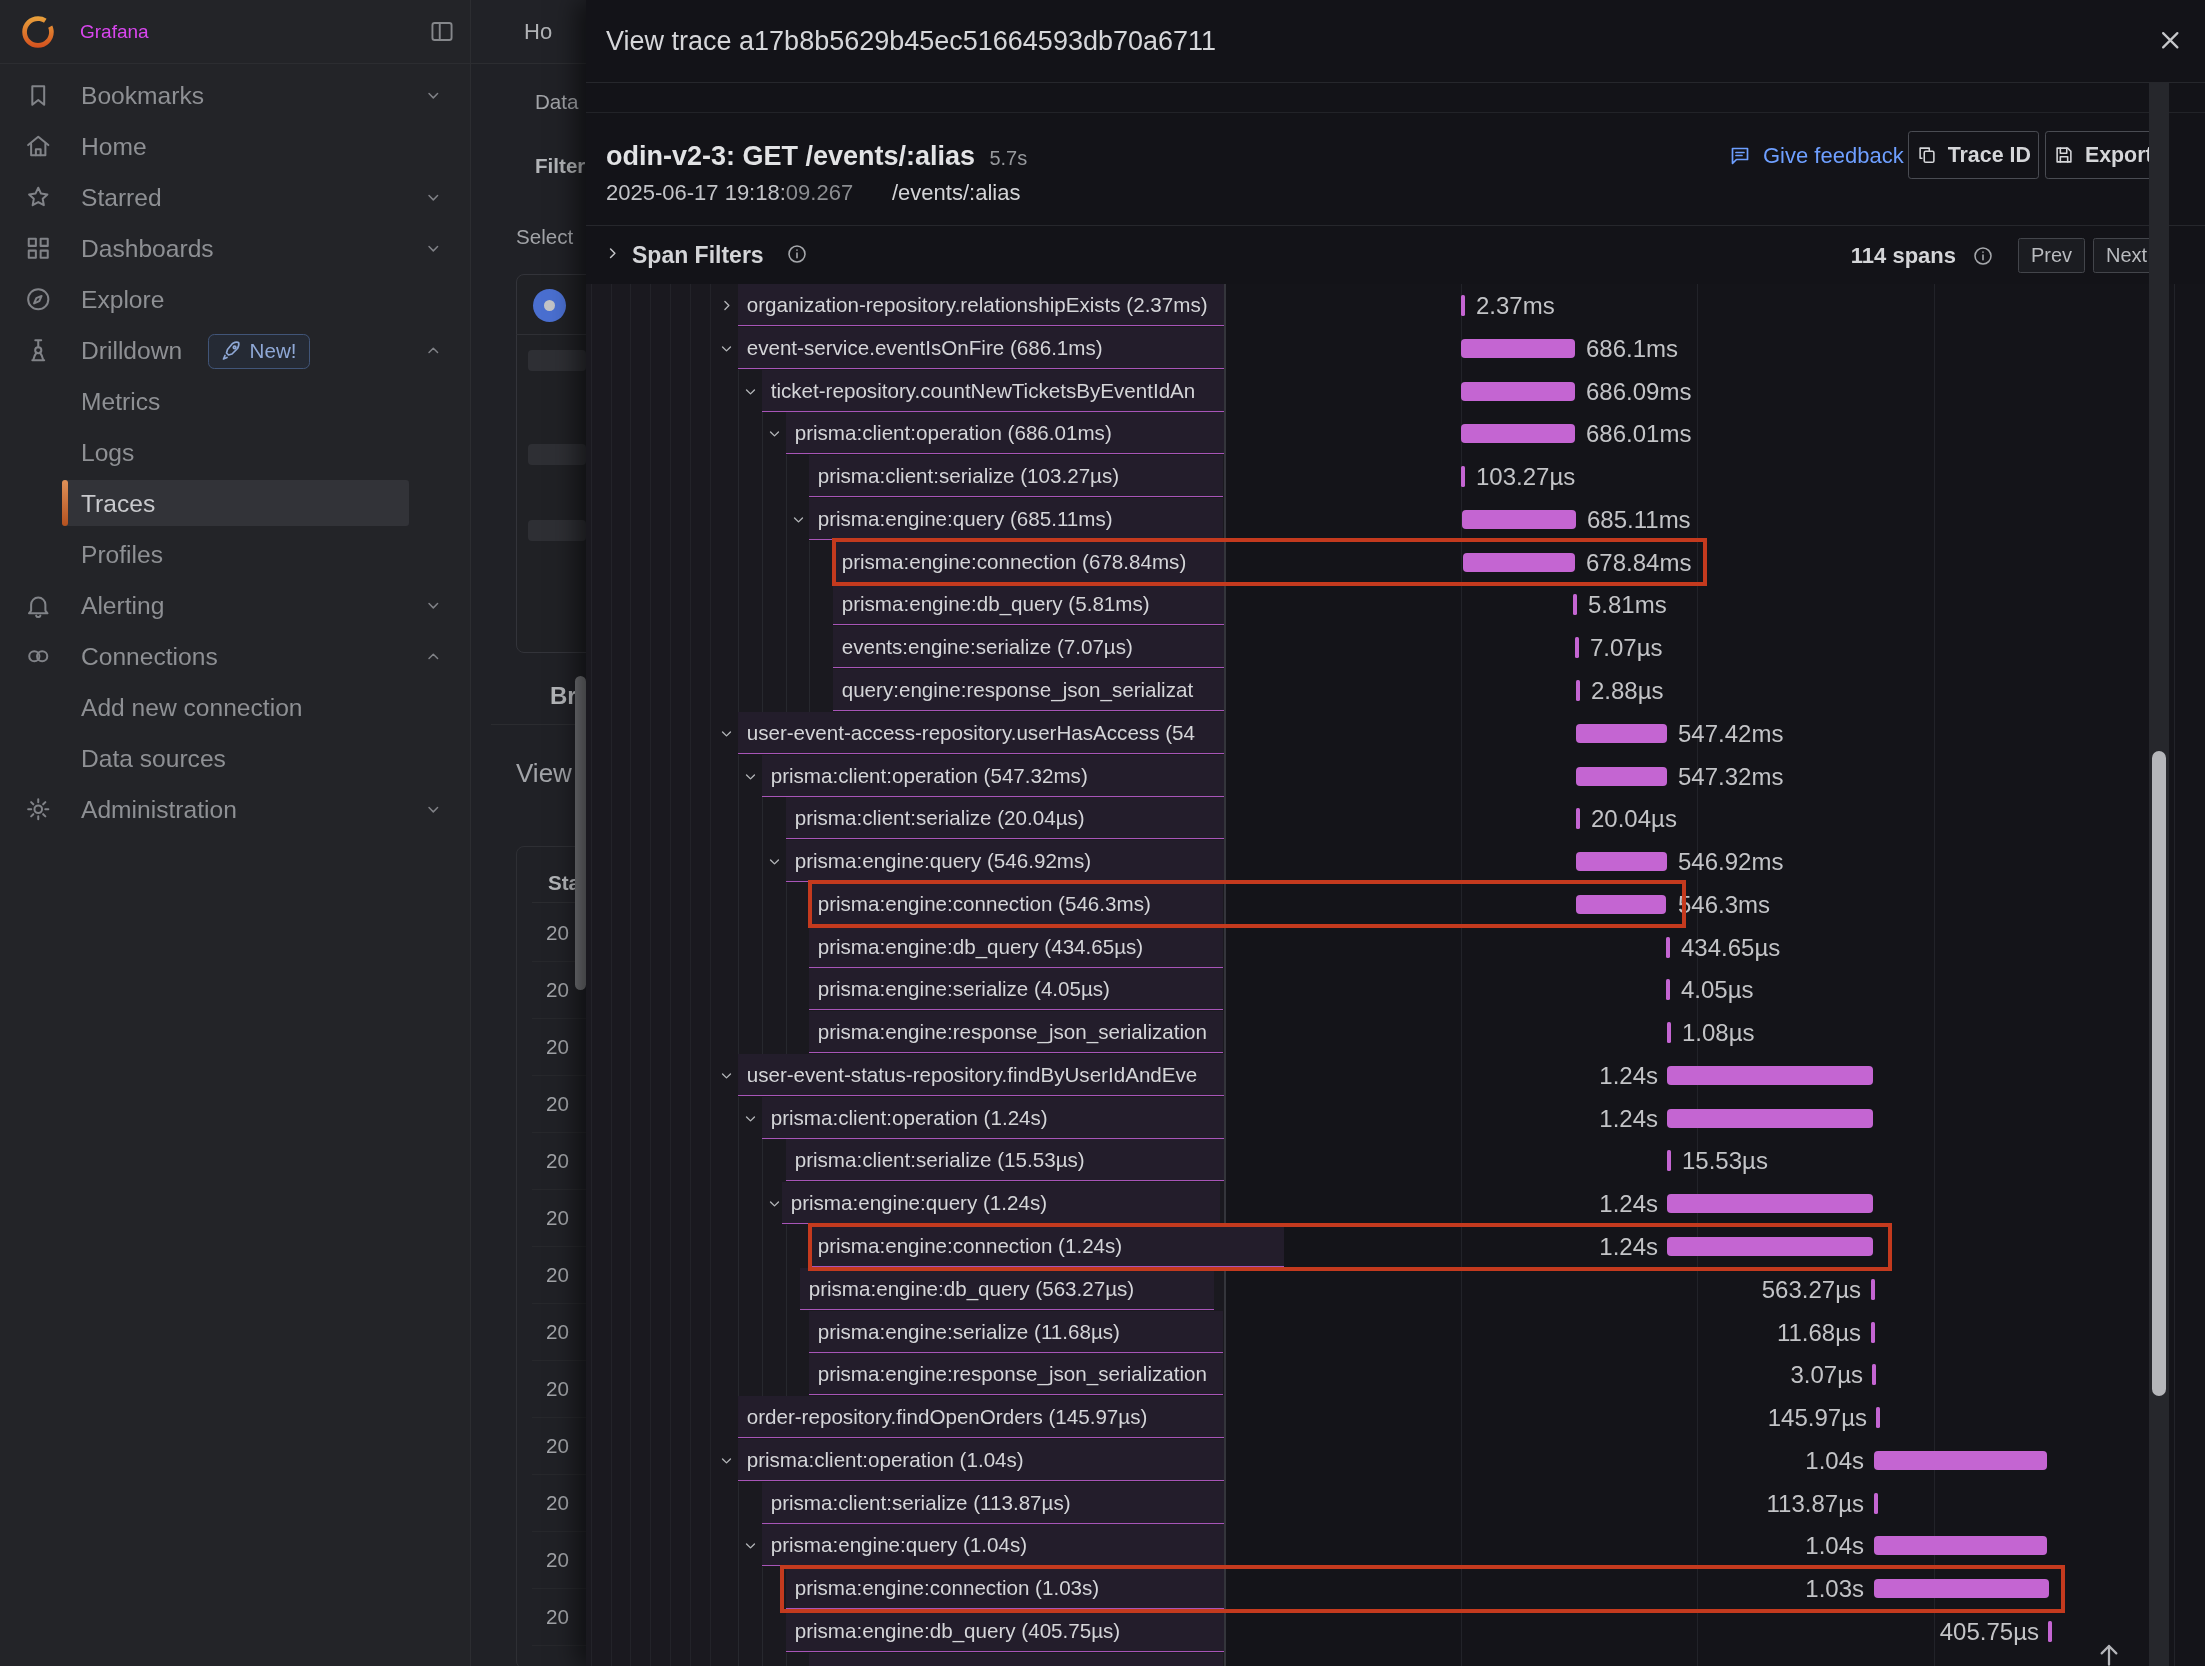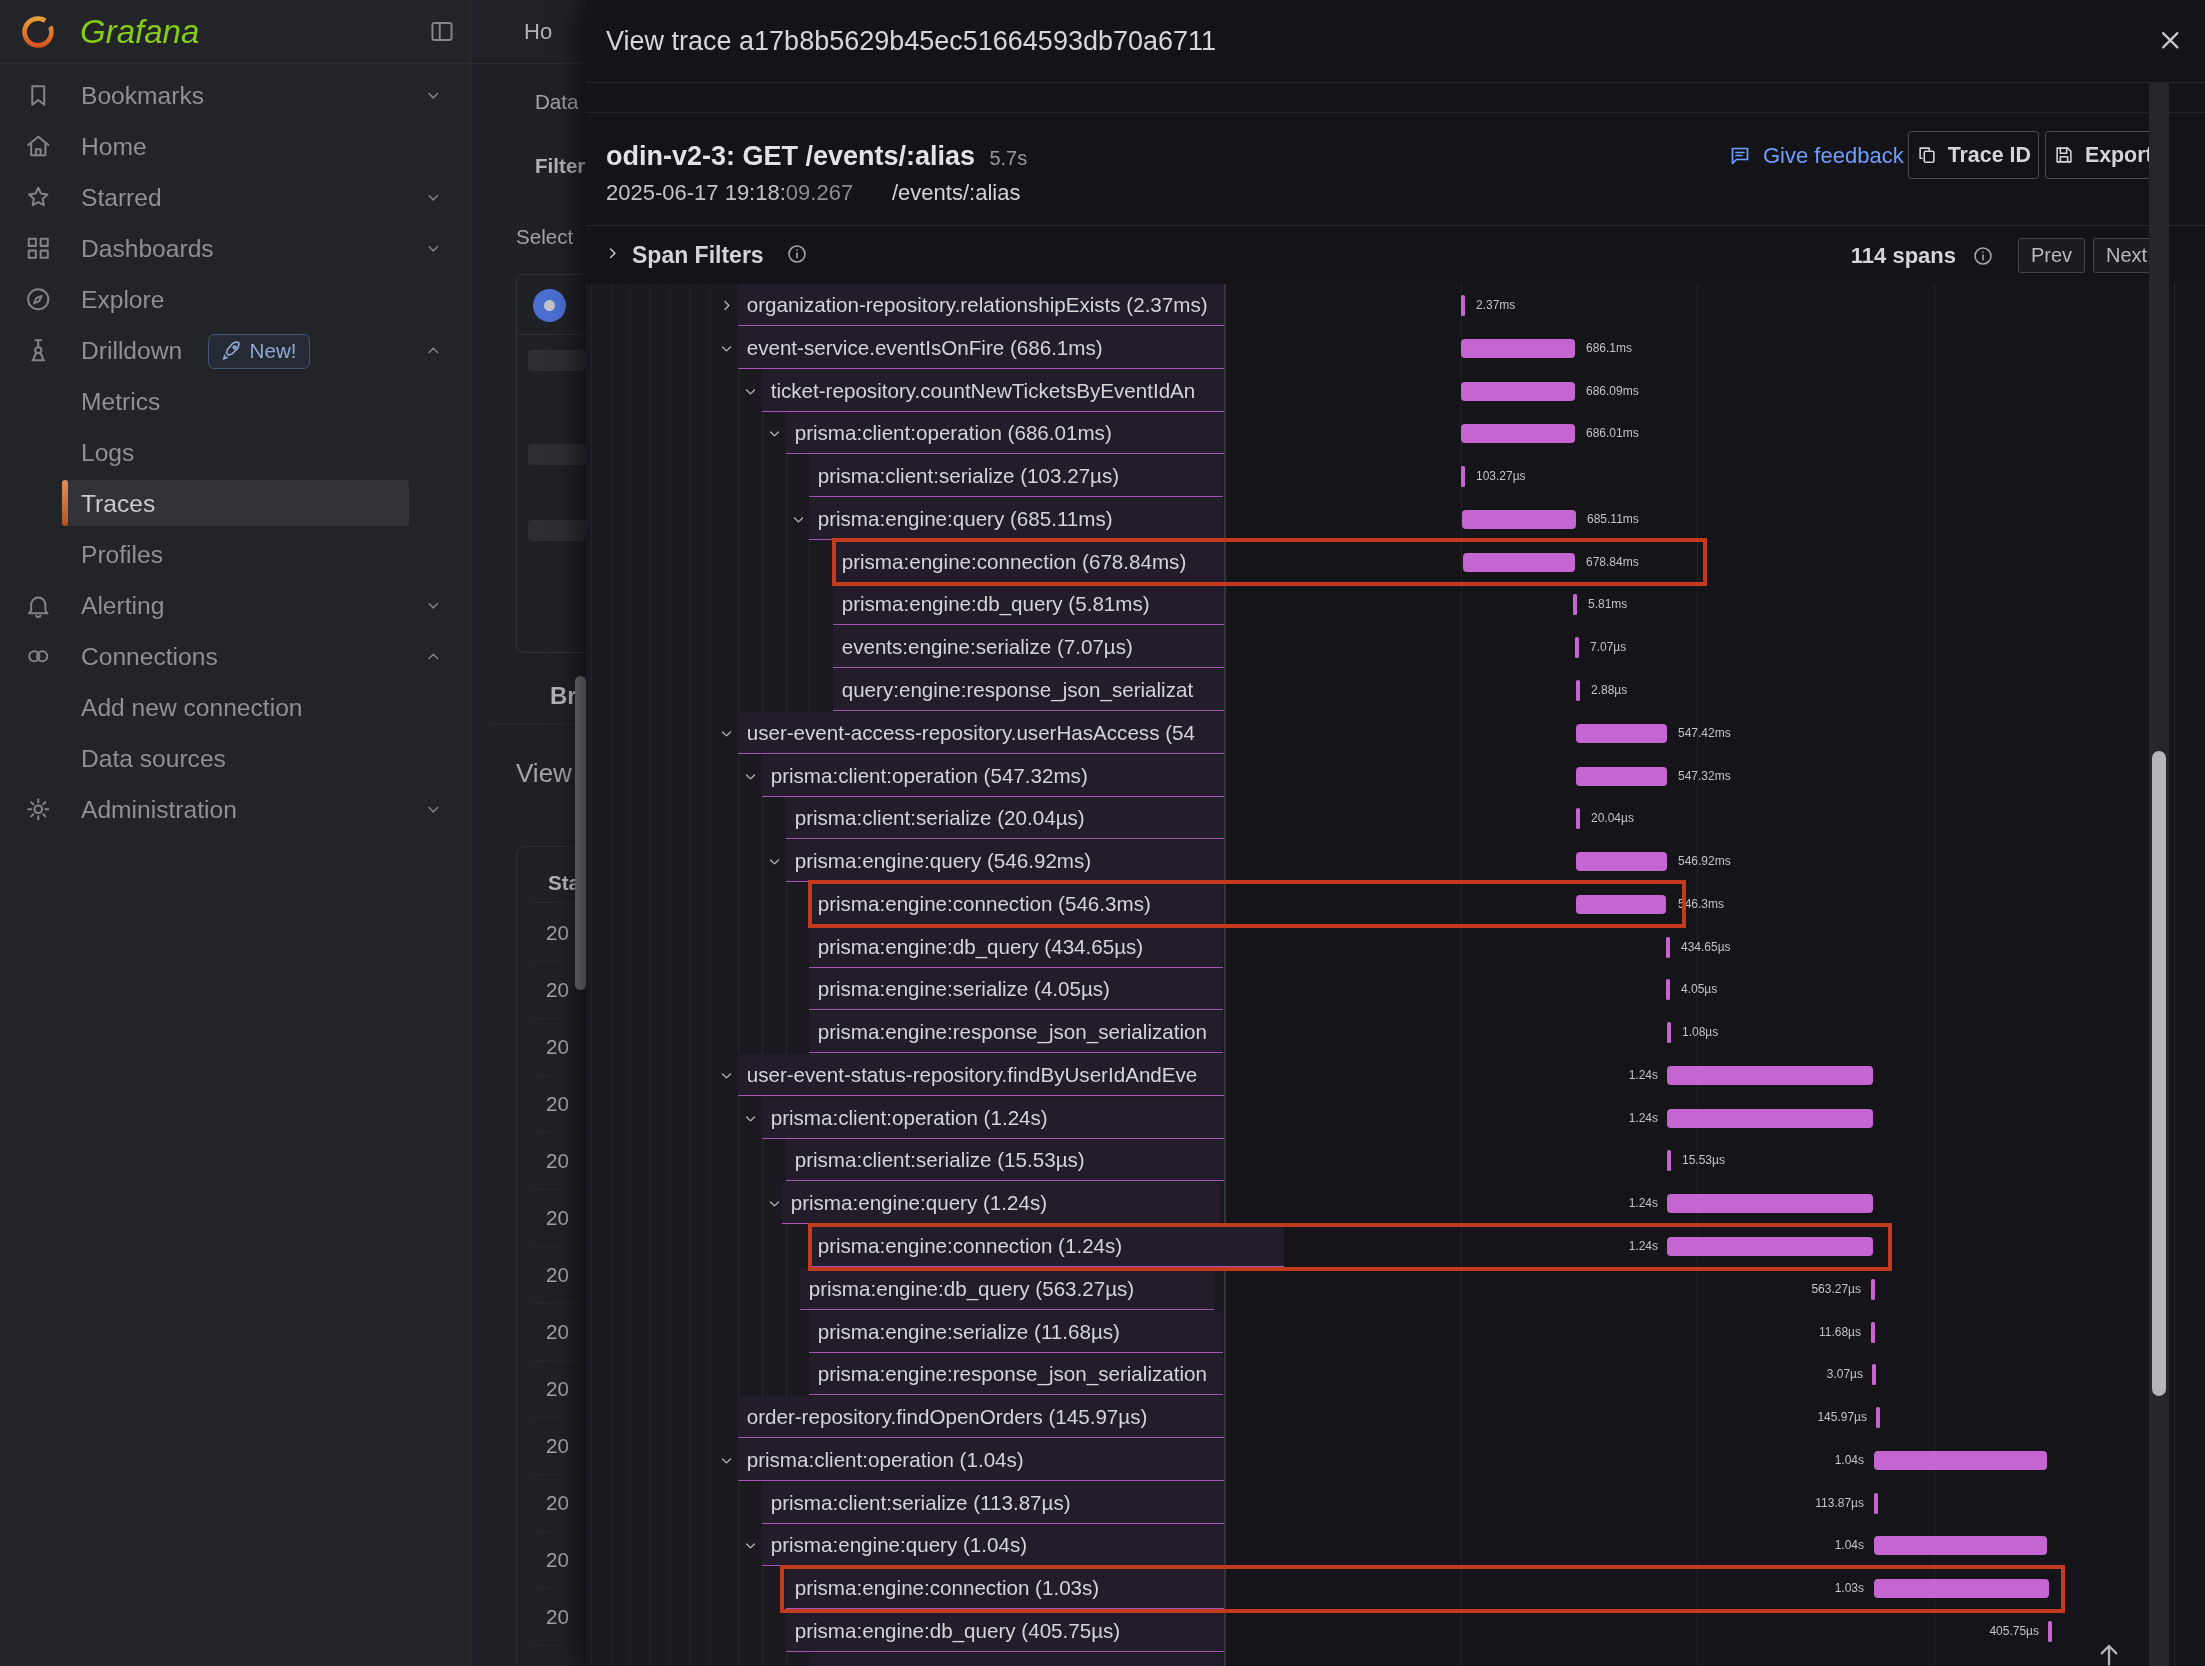--- a/index.html
+++ b/index.html
@@ -7,21 +7,21 @@
     background:#17181c;font-family:"Liberation Sans","DejaVu Sans",sans-serif;
     -webkit-font-smoothing:antialiased;}
   .abs{position:absolute;}
   .nowrap{white-space:nowrap;}
   svg.ic{display:block;fill:none;stroke:currentColor;stroke-width:1.7;stroke-linecap:round;stroke-linejoin:round;}
 
   
   #sidebar{left:0;top:0;width:470px;height:1667px;background:#232428;border-right:0.8px solid #2c2d31;}
   #sb-header{left:0;top:0;width:470px;height:63px;border-bottom:0.8px solid #2c2d31;}
   #logo{left:20px;top:13.5px;width:36px;height:36px;}
-  #brand{left:80px;top:0;height:63px;line-height:63px;font-size:33px;color:#84cc16;font-style:italic;}
+  #brand{left:80px;top:0;height:63px;line-height:63px;font-size:19px;color:#d946ef;}
   #dock{left:426px;top:18px;color:#85878b;}
   .nav-item{left:0;width:470px;height:51px;}
   .nav-pill{position:absolute;left:62px;top:2.4px;width:347px;height:46px;background:#323338;border-radius:3.2px;}
   .nav-accent{position:absolute;left:62px;top:2.4px;width:6.3px;height:46px;border-radius:3.2px;background:linear-gradient(180deg,#e09158,#b4511f);}
   .nav-ic{position:absolute;left:24px;top:11px;width:28.5px;height:28.5px;color:#818388;}
   .nav-label{position:absolute;left:81px;top:0;height:51px;line-height:51px;font-size:24.6px;color:#8e9094;}
   .nav-label.active{color:#c9cacd;}
   .nav-chev{position:absolute;left:423px;top:15px;width:20.6px;height:20.6px;color:#808287;}
   .nav-badge{position:absolute;left:208px;top:8.7px;height:33px;padding:0 12.7px 0 9.5px;border:1.6px solid #415578;
     border-radius:6.3px;background:rgba(61,99,163,0.10);display:flex;align-items:center;gap:7.1px;
@@ -79,21 +79,21 @@
   .wf-guide{position:absolute;top:0;width:0.8px;height:1383px;background:#232329;}
   .wf-grid{position:absolute;top:0;width:0.8px;height:1383px;background:#222329;}
   #wf-coldiv{position:absolute;left:638px;top:0;width:1.6px;height:1383px;background:#34353b;}
   .wf-row{position:absolute;left:0;width:1619px;height:43px;}
   .wf-cell{position:absolute;top:0;height:41px;background:#231d2b;border-bottom:1.6px solid #a855b8;overflow:hidden;}
   .wf-name{position:absolute;left:8.7px;top:0;height:41px;line-height:41px;font-size:20.6px;color:#d4d5d8;white-space:nowrap;}
   .wf-exp{position:absolute;top:12px;width:19px;height:19px;color:#b3b5b8;cursor:pointer;}
   .row-guide{position:absolute;top:0;width:0.8px;height:43px;background:#27282e;}
   .wf-bar{position:absolute;top:12px;height:19px;border-radius:4px;background:#c465d2;cursor:pointer;}
   .wf-tick{position:absolute;top:11px;width:4px;height:20.6px;border-radius:1.6px;background:#c465d2;}
-  .wf-dur{position:absolute;top:0;height:43px;line-height:43px;font-size:12px;color:#c3c4c7;white-space:nowrap;}
+  .wf-dur{position:absolute;top:0;height:43px;line-height:43px;font-size:24px;color:#c3c4c7;white-space:nowrap;}
   .hl-box{position:absolute;height:48px;border:4px solid #c43a1e;box-sizing:border-box;z-index:6;}
 
   
   #m-track{left:2149px;top:82px;width:20px;height:1584px;background:#26272c;}
   #m-thumb{left:2152px;top:751px;width:14.3px;height:645px;border-radius:7.1px;background:#b5b6ba;}
   #to-top{left:2093px;top:1638px;width:32px;height:32px;color:#b4b5b9;}
 </style>
 </head>
 <body>
 

